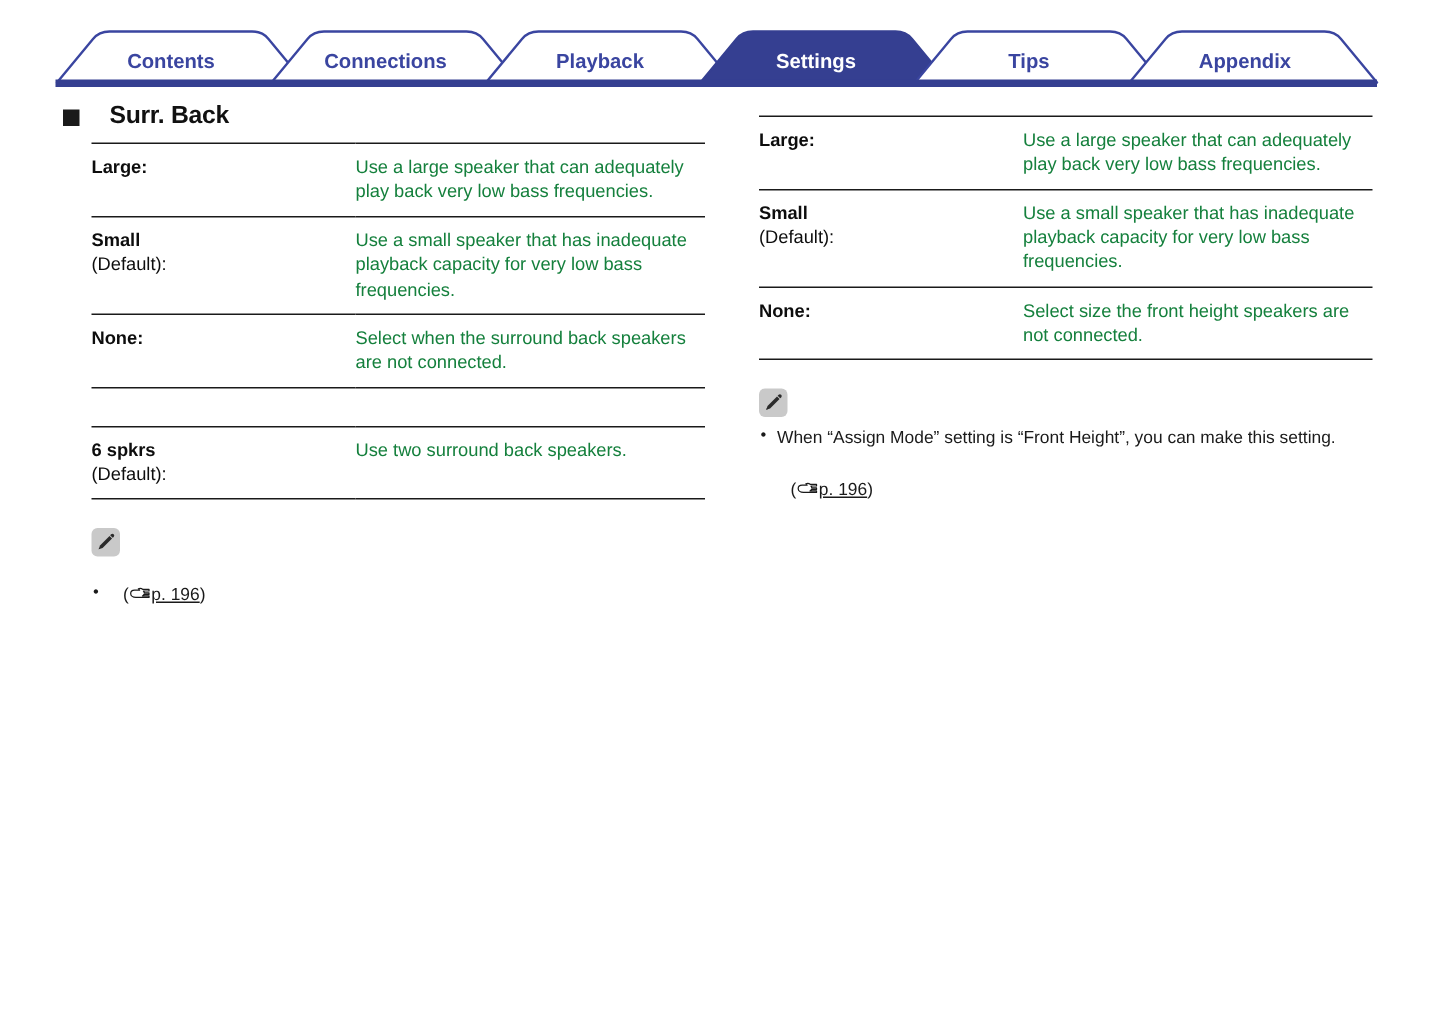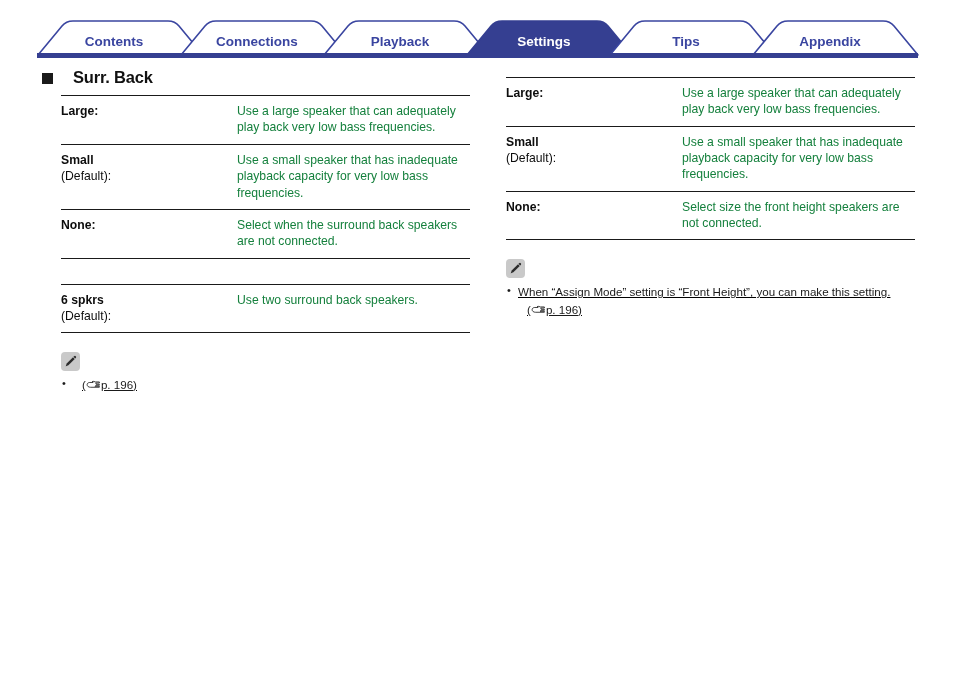--- a/index.html
+++ b/index.html
@@ -127,40 +127,39 @@
     border-radius: 4px;
     background: #c9c9c9;
     display: flex;
     align-items: center;
     justify-content: center;
   }
   .note-list {
     margin: 6px 0 0 0;
     padding: 0;
     list-style: none;
-    text-decoration: underline;
   }
   .note-list li {
     position: relative;
     padding-left: 12px;
     font-size: 11.6px;
     line-height: 1.42;
     color: #1a1a1a;
   }
   .note-list li::before {
     content: "\2022";
     position: absolute;
     left: 1px;
     top: -1px;
     font-size: 11px;
   }
   .note-ref {
     display: block;
     padding-left: 9px;
-    margin-top: 1px;
+    margin-top: 18px;
     white-space: nowrap;
   }
   .hand-icon {
     display: inline-block;
     vertical-align: -1px;
   }
   .pagelink {
     text-decoration: underline;
     color: #1a1a1a;
   }

